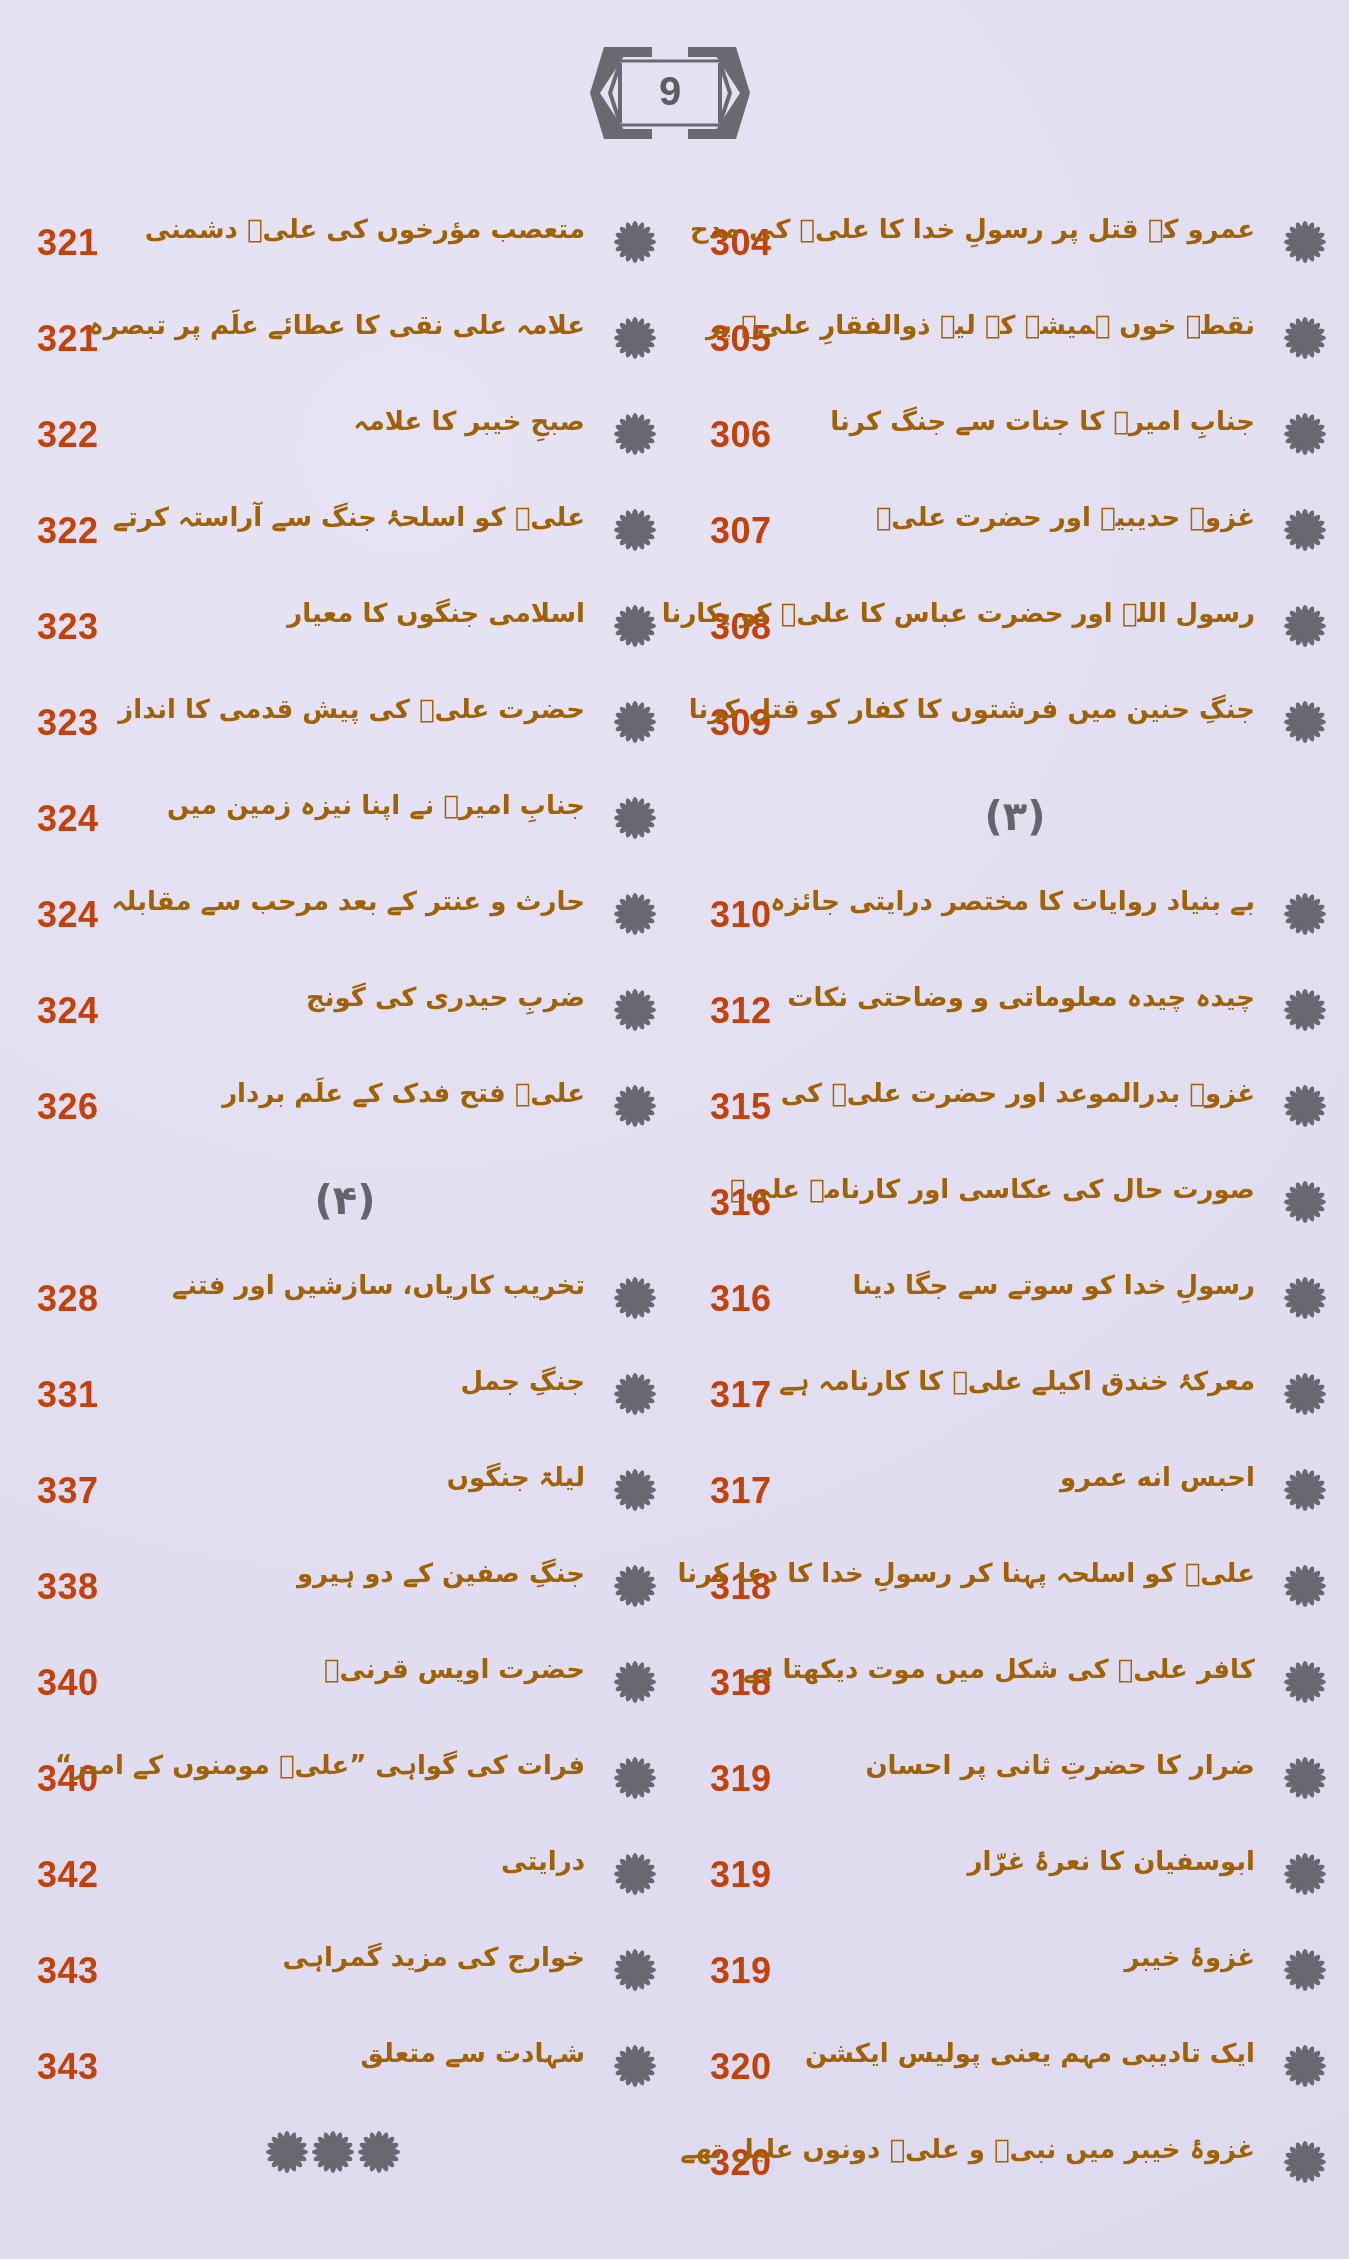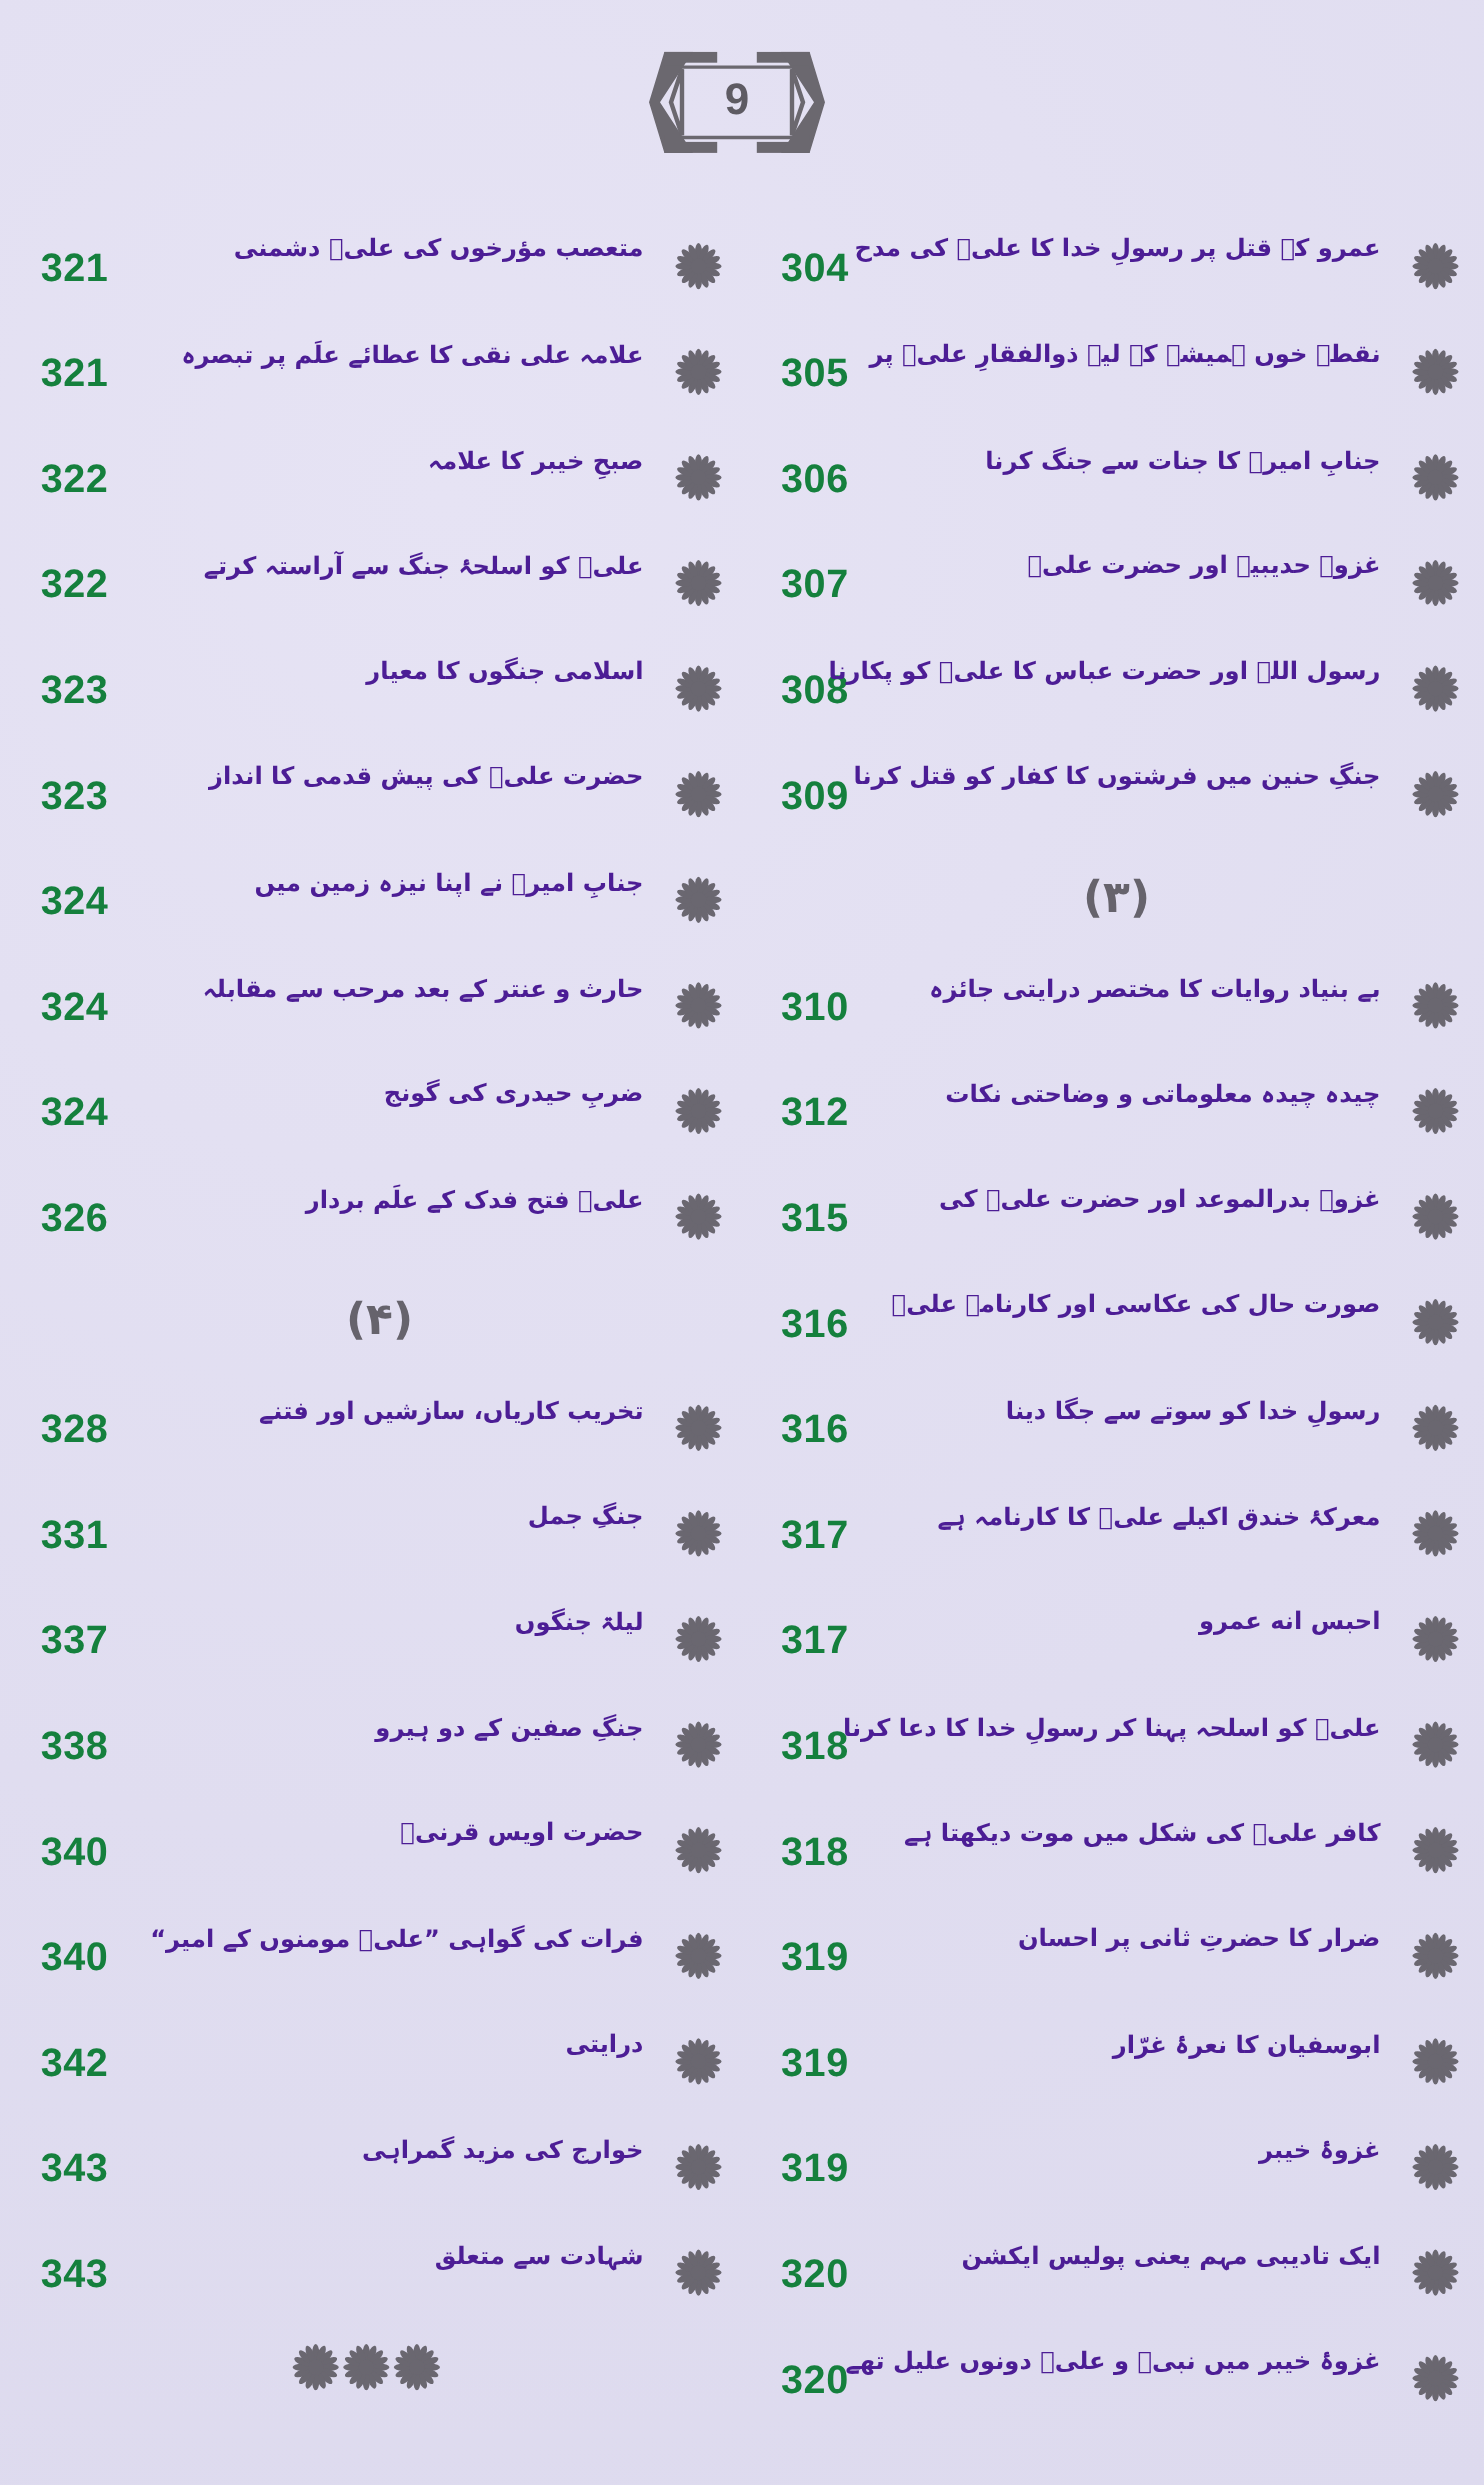--- a/index.html
+++ b/index.html
@@ -42,35 +42,35 @@
       height: 96px;
       direction: ltr;
     }
     .row .num {
       position: absolute;
       left: 0;
       top: 12px;
       font-family: "Liberation Sans", sans-serif;
       font-weight: bold;
       font-size: 36px;
-      color: #15803d;
+      color: #c2410c;
       letter-spacing: 0.5px;
     }
     .col-right .row .num { left: 15px; }
     .col-left .row .num { left: 12px; }
     .row .title {
       position: absolute;
       right: 80px;
       top: 4px;
       direction: rtl;
       text-align: right;
       font-family: "DejaVu Sans", sans-serif;
-      font-size: 22px;
+      font-size: 26px;
       font-weight: bold;
-      color: #4c1d95;
+      color: #a16207;
       white-space: nowrap;
     }
     .row .bullet {
       position: absolute;
       right: 8px;
       top: 10px;
       width: 44px;
       height: 44px;
     }
     .section-marker {

